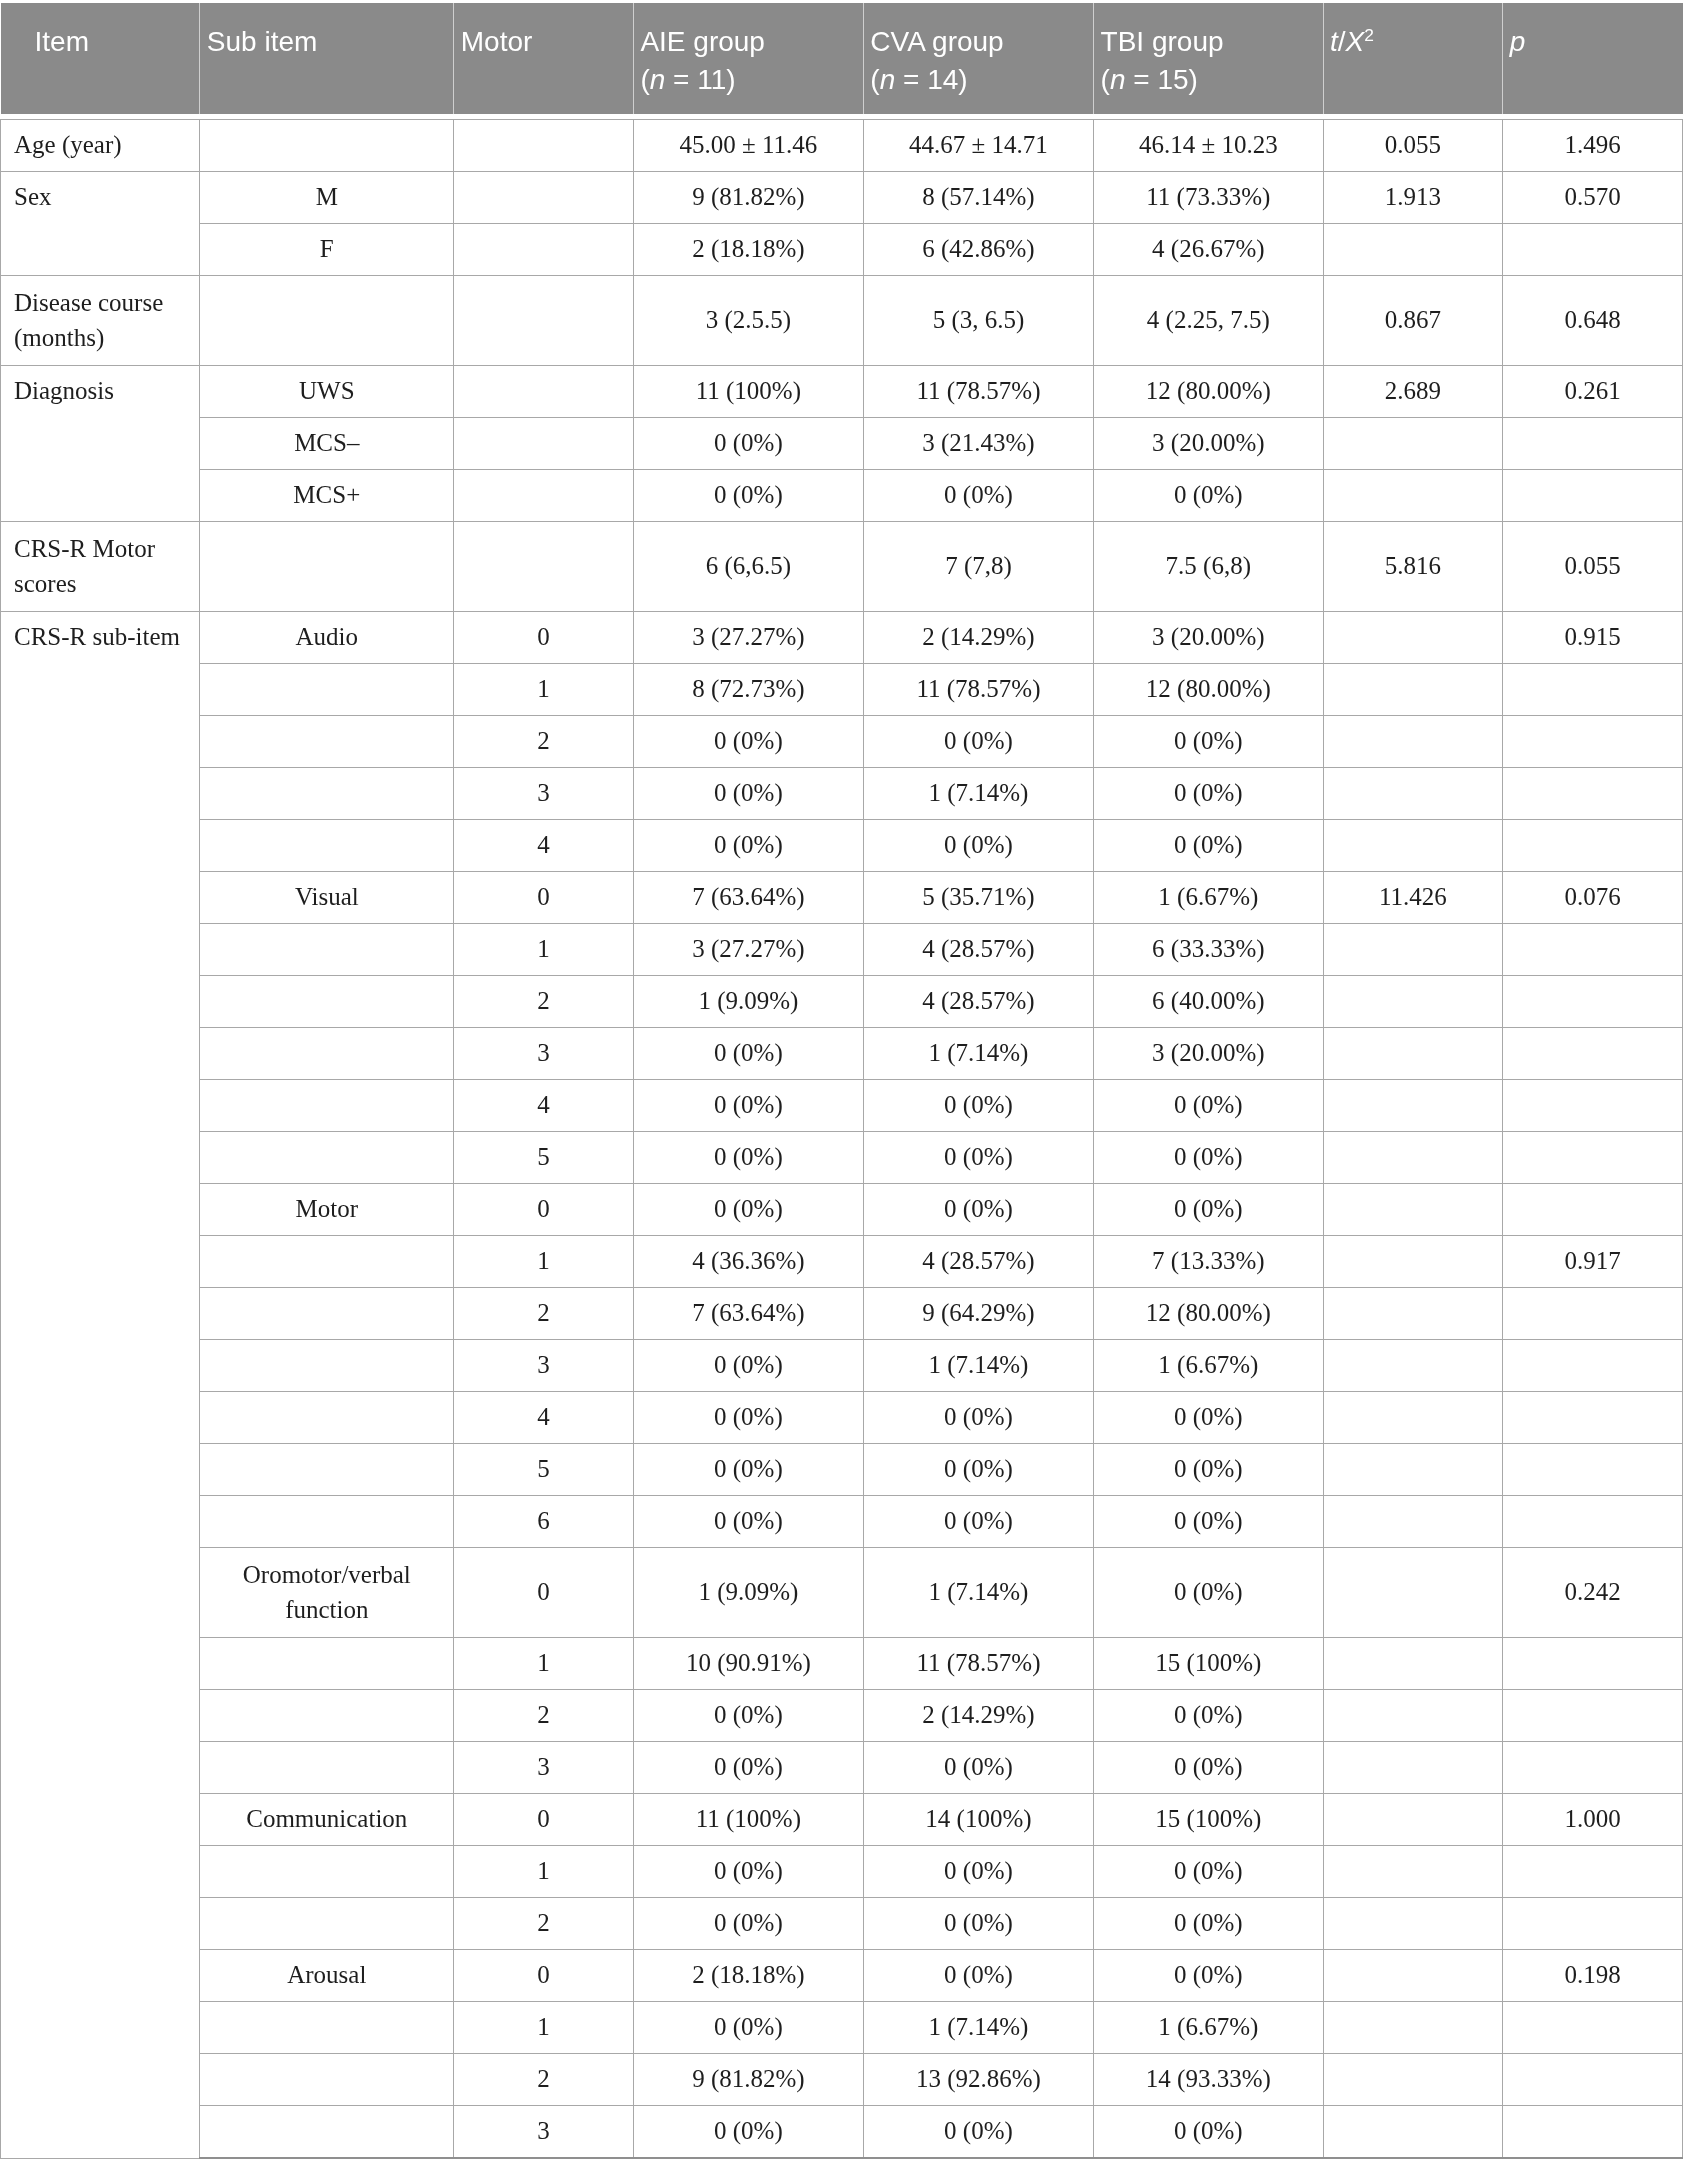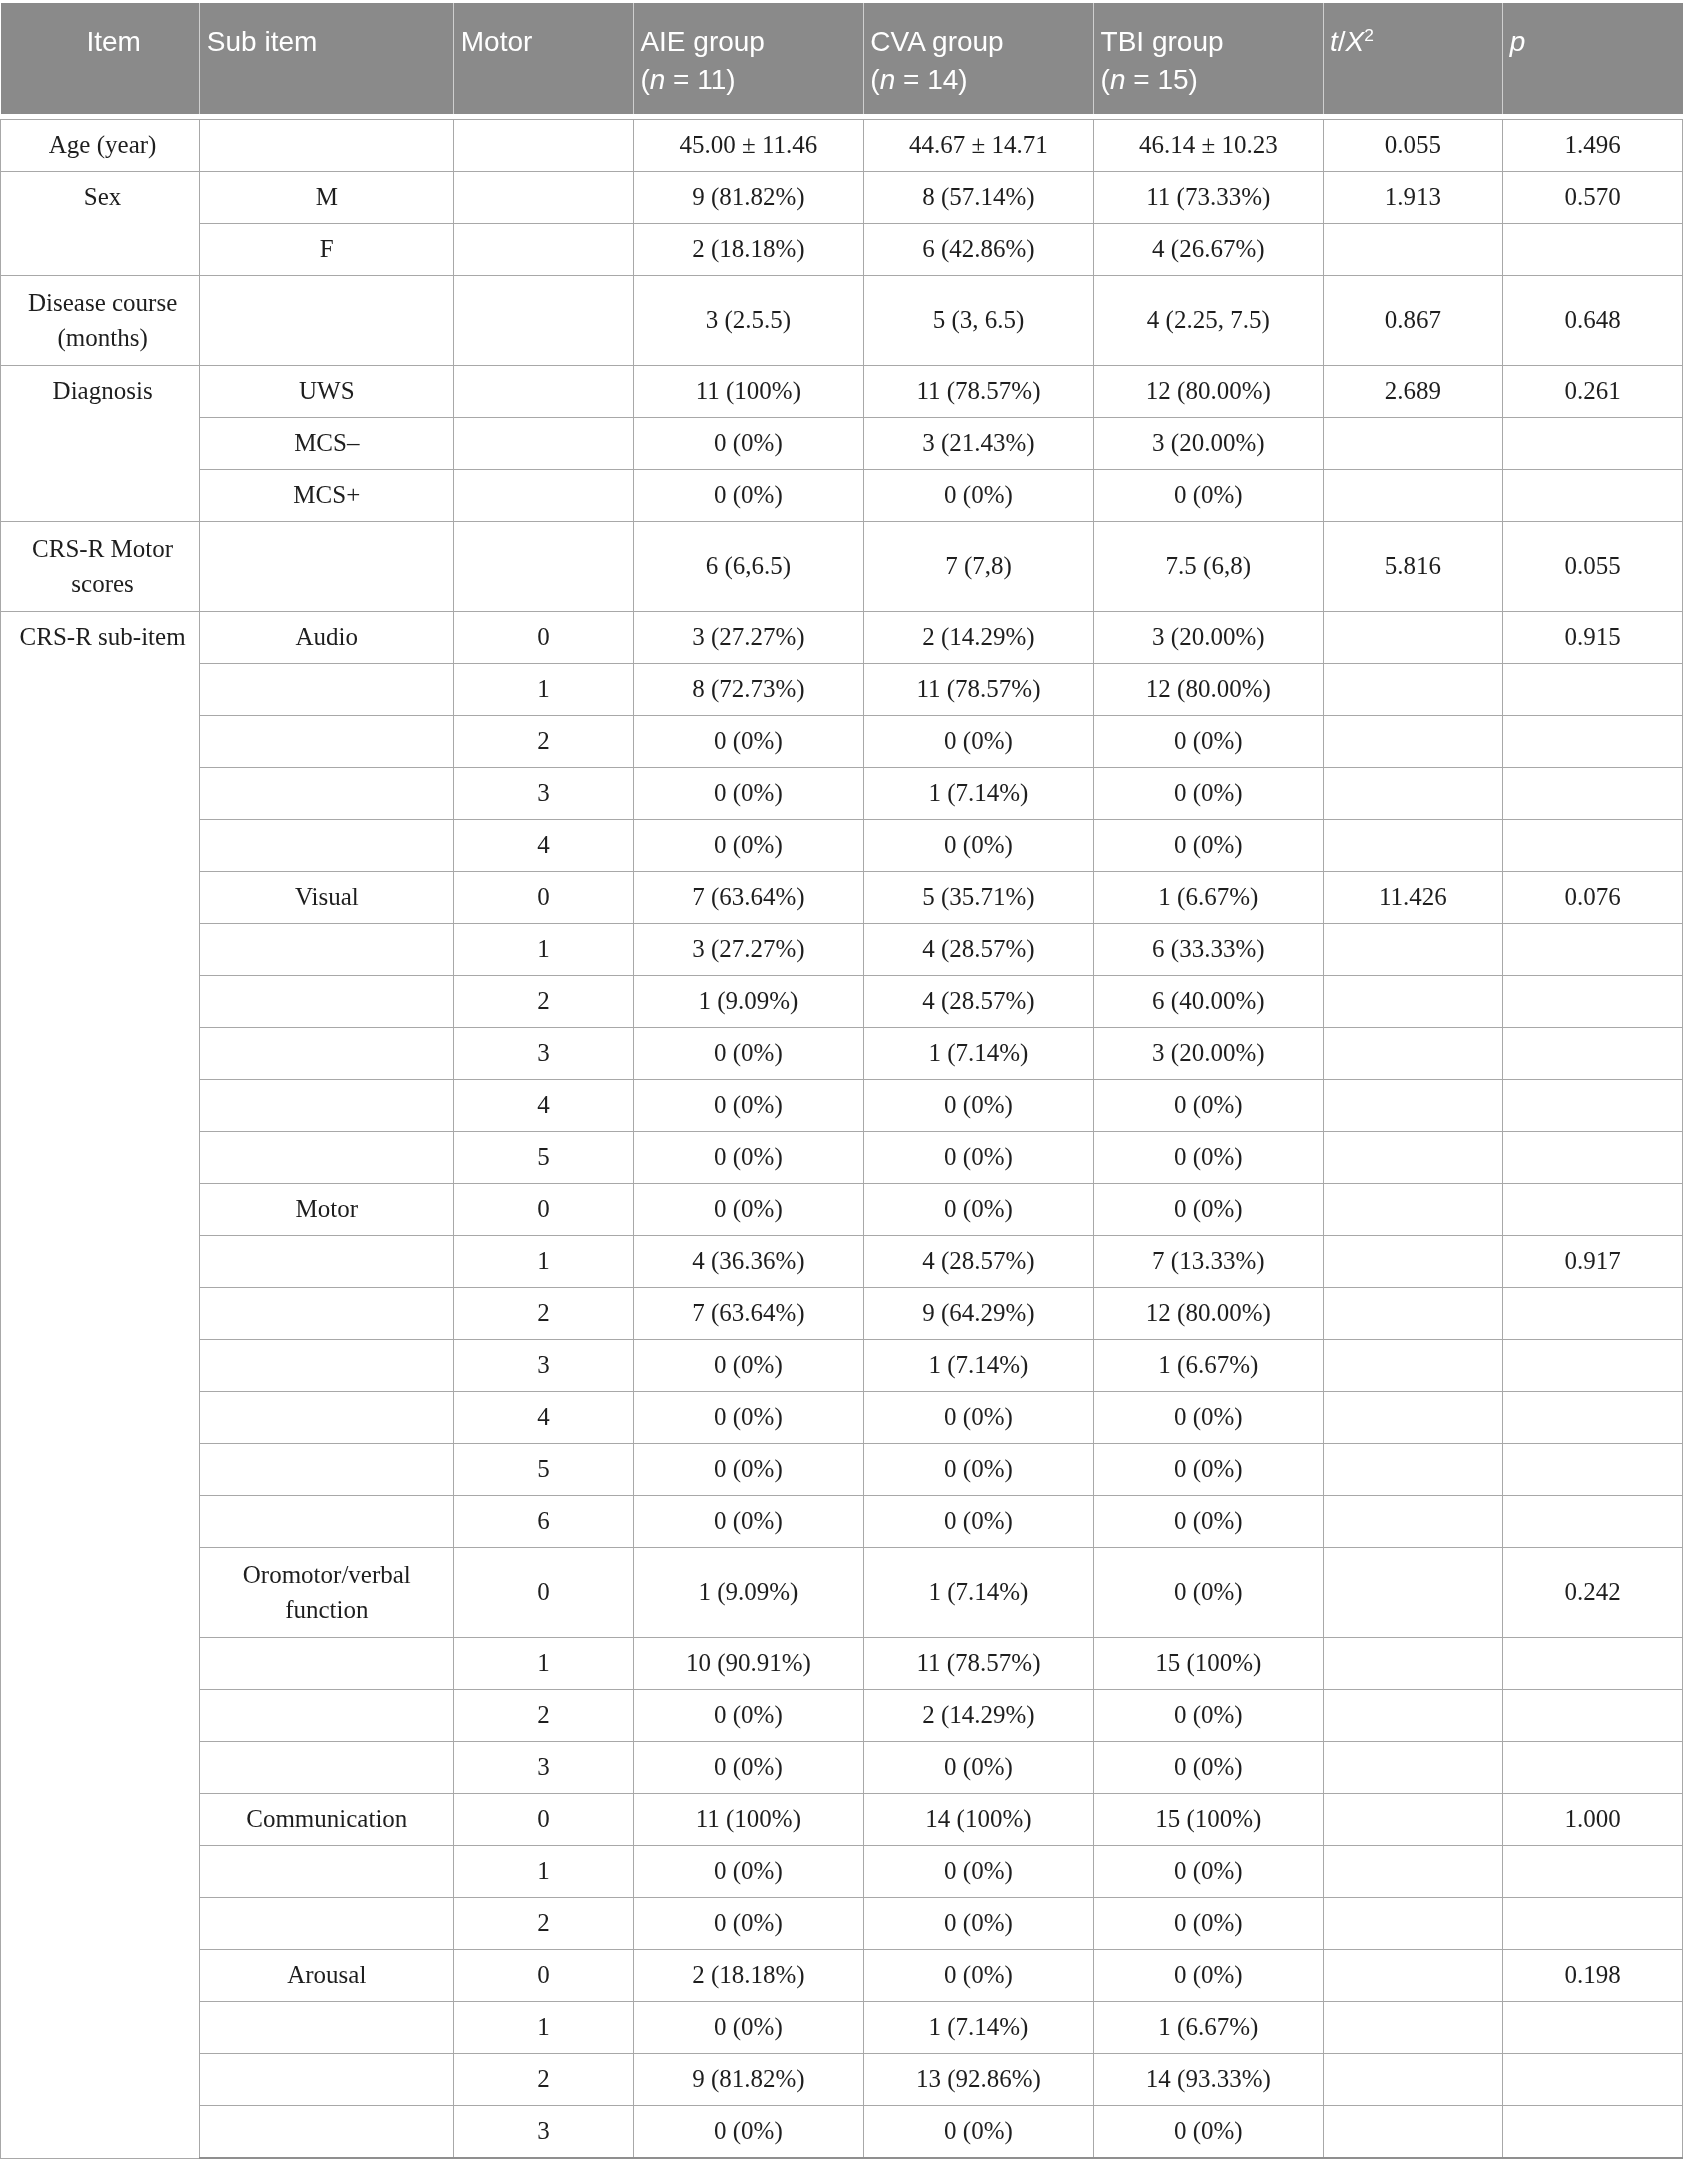--- a/index.html
+++ b/index.html
@@ -34,21 +34,21 @@
     line-height:1.36;
     height:91px;
     text-align:left;
     vertical-align:top;
     padding:19.5px 6.5px 0 6.5px;
     border:0;
     border-top:3.3px solid #ffffff;
     border-left:1.6px solid var(--header-sep);
   }
   thead th:first-child{border-left:0;}
-  thead th.col-item{text-align:center;padding-left:34px;}
+  thead th.col-item{text-align:left;padding-left:34px;}
   thead th i{font-style:italic;}
   thead th sup{font-size:62%;}
   
   tr.gap td{
     border:0;
     height:5.7px;
     padding:0;
     background:var(--page-bg);
   }
   
@@ -56,21 +56,21 @@
     border:1.6px solid var(--grid);
     height:51px;
     font-size:25px;
     line-height:1.38;
     text-align:center;
     vertical-align:middle;
     padding:0 6.5px;
     background:#ffffff;
   }
   tbody td.cell-item{
-    text-align:center;
+    text-align:left;
     padding-left:13px;
     padding-right:8.1px;
   }
   tbody td.merged{
     vertical-align:top;
     padding-top:8.1px;
   }
   tbody tr.tall td{height:89px;}
   tbody tr:last-child td{border-bottom:2.4px solid var(--grid-bottom);}
 </style>

